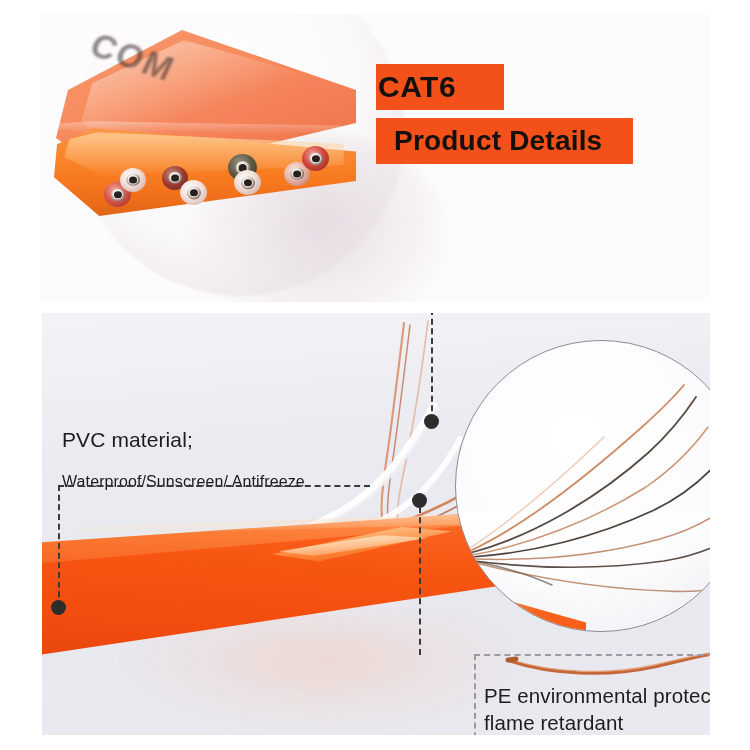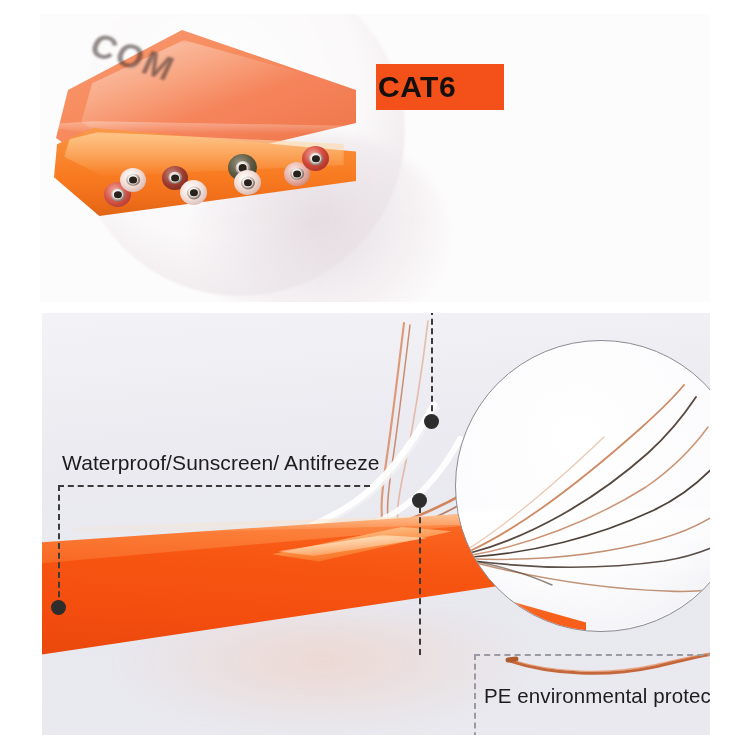--- a/index.html
+++ b/index.html
@@ -218,20 +218,23 @@
         <div class="spark"></div>
       </div>
     <div class="cond" style="left:262px;top:132px;width:27px;height:25px;background:radial-gradient(circle at 40% 34%,#f0a59a 0%,#d3493c 45%,#8e241b 100%);">
         <div class="core"></div>
         <div class="spark"></div>
       </div>
   </div>
 
   <div class="banner cat6">
     <span>CAT6</span>
+  </div>
+  <div class="banner details">
+    <span>Product Details</span>
   </div>
 
   <div class="panel-bot">
 
     <div class="bot-glow"></div>
 
     <svg width="668" height="422" style="position:absolute;left:0;top:0;">
       <g fill="none" stroke-linecap="round">
         <path d="M362 10 C356 60, 350 110, 344 150 C340 178, 338 196, 341 214" stroke="#d98a62" stroke-width="2.1" opacity=".85"></path>
         <path d="M368 12 C362 62, 356 112, 350 152 C346 180, 344 198, 347 216" stroke="#b9613a" stroke-width="1.5" opacity=".7"></path>
@@ -273,23 +276,25 @@
 
     <svg class="pe-wire" width="220" height="30">
       <g fill="none" stroke-linecap="round">
         <path d="M6 14 C48 28, 104 30, 150 20 C176 14, 198 8, 214 6" stroke="#c4683c" stroke-width="3.2"></path>
         <path d="M8 13 C50 26, 104 28, 150 18 C176 12, 198 7, 214 5" stroke="#e79a6e" stroke-width="1.3" opacity=".85"></path>
         <path d="M4 13 L12 12" stroke="#b05a30" stroke-width="5" stroke-linecap="round"></path>
       </g>
     </svg>
     <div class="pe-box"></div>
 
-    <div class="anno" style="left:20px;top:136px;font-size:21px;">Waterproof/Sunscreen/ Antifreeze</div>
+    <div class="anno" style="left:20px;top:113px;font-size:21px;">PVC material;</div>
+    <div class="anno" style="left:20px;top:155px;font-size:16px;">Waterproof/Sunscreen/ Antifreeze</div>
 
     <div class="anno" style="left:442px;top:369px;font-size:20.5px;">PE environmental protection</div>
+    <div class="anno" style="left:442px;top:396px;font-size:20.5px;">flame retardant</div>
 
     <div class="hdash" style="left:16px;top:172px;width:312px;"></div>
     <div class="vdash" style="left:16px;top:172px;height:122px;"></div>
     <div class="dot" style="left:9px;top:287px;"></div>
 
     <div class="vdash" style="left:389px;top:-4px;height:112px;"></div>
     <div class="dot" style="left:382px;top:101px;"></div>
 
     <div class="dot" style="left:370px;top:180px;"></div>
     <div class="vdash" style="left:377px;top:194px;height:148px;"></div>

